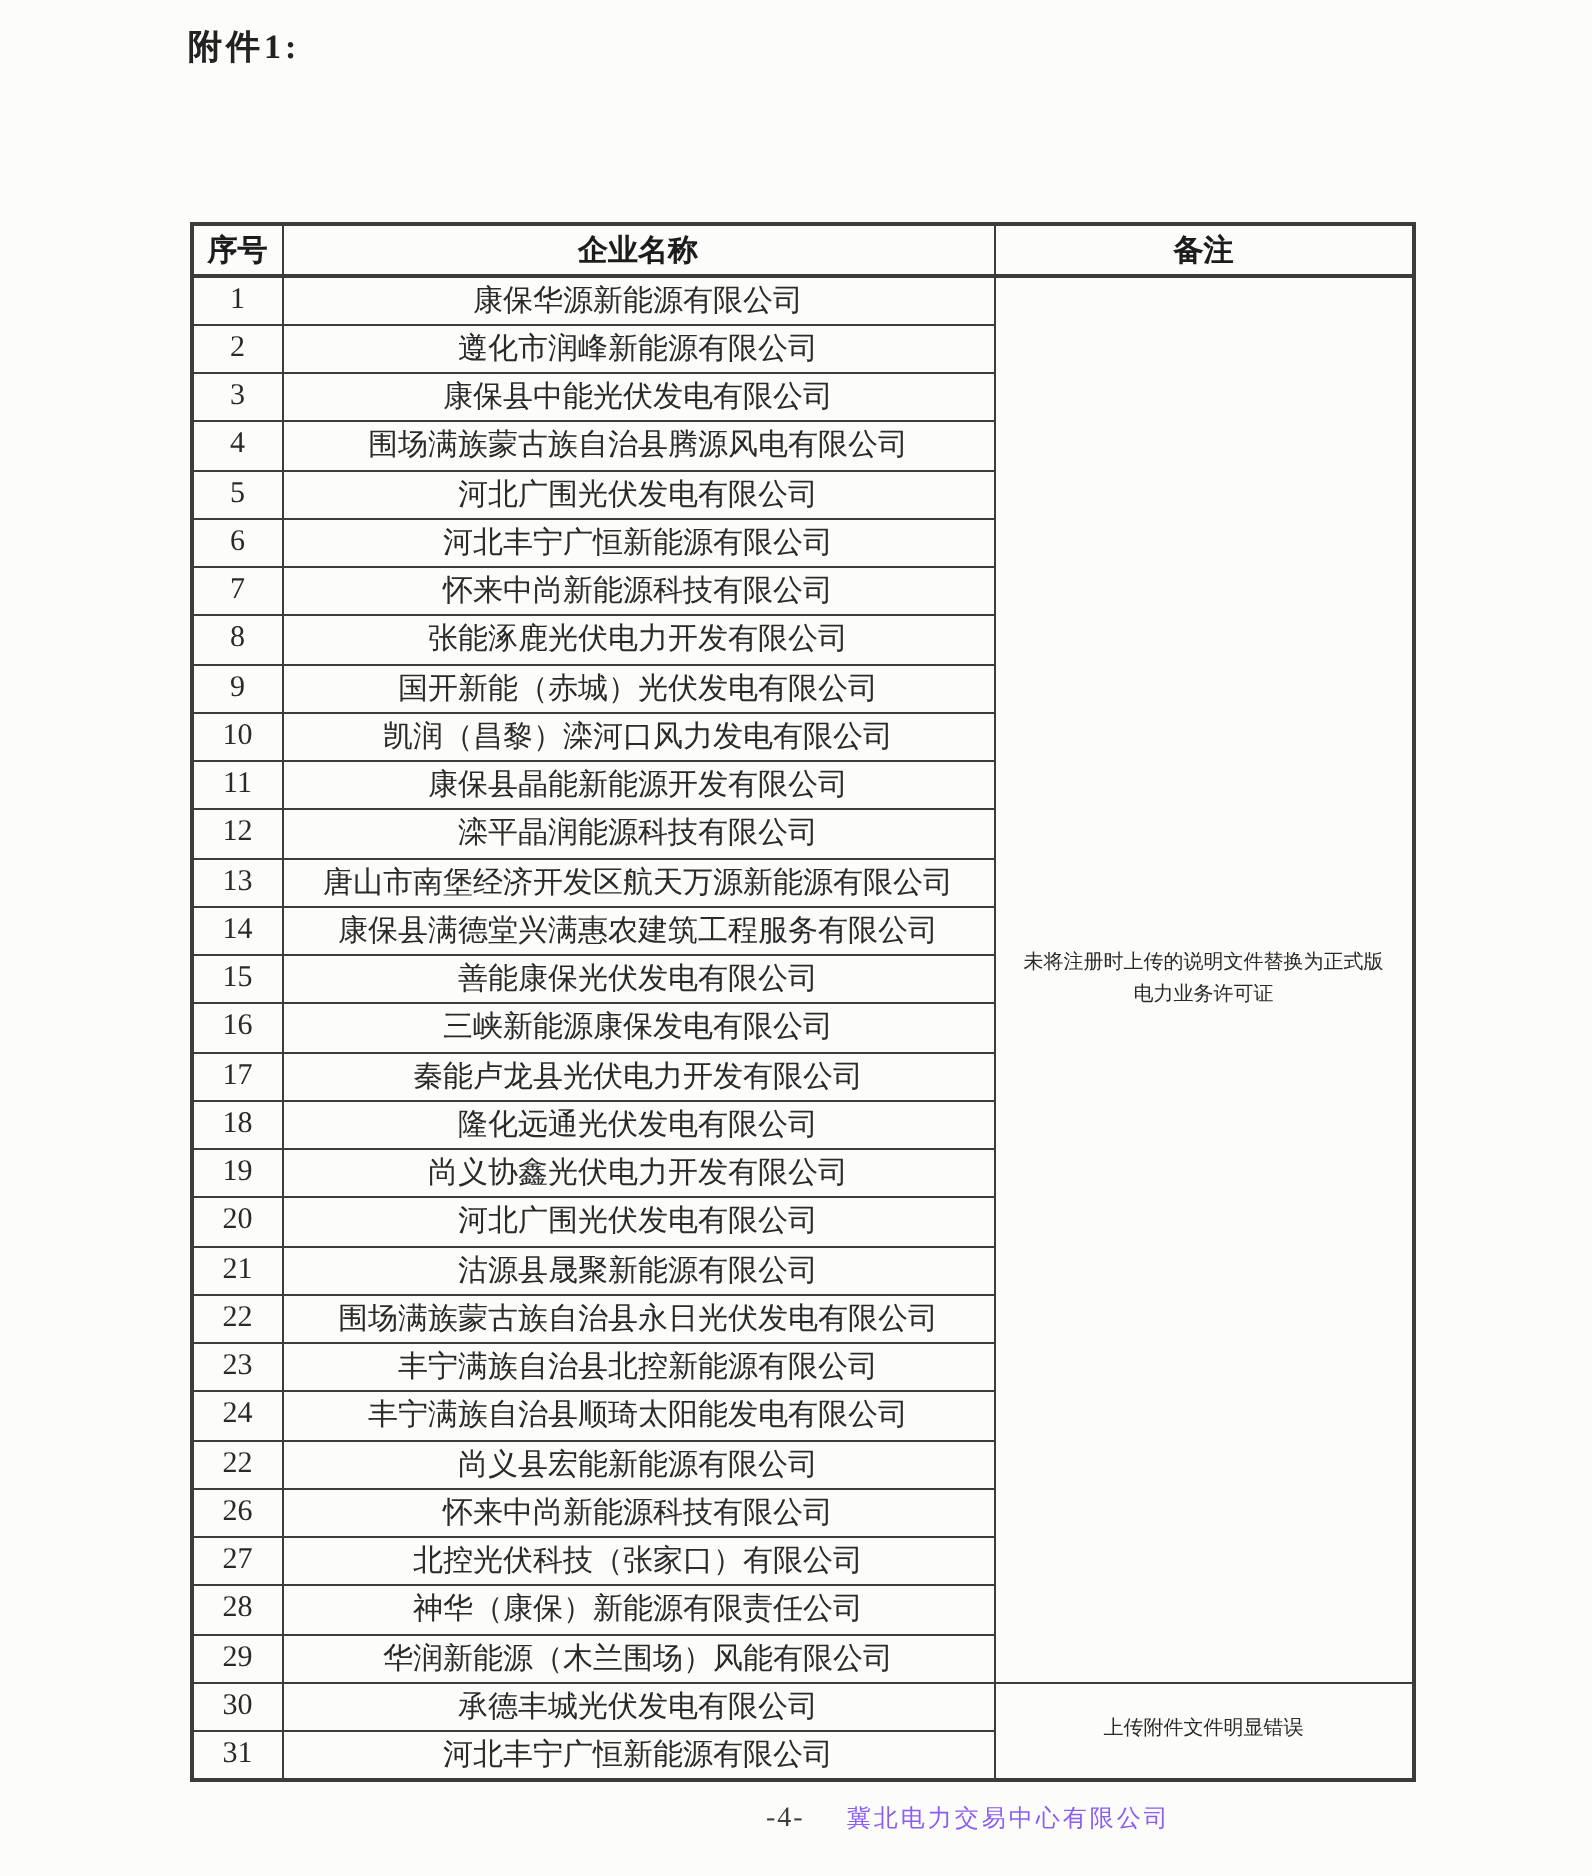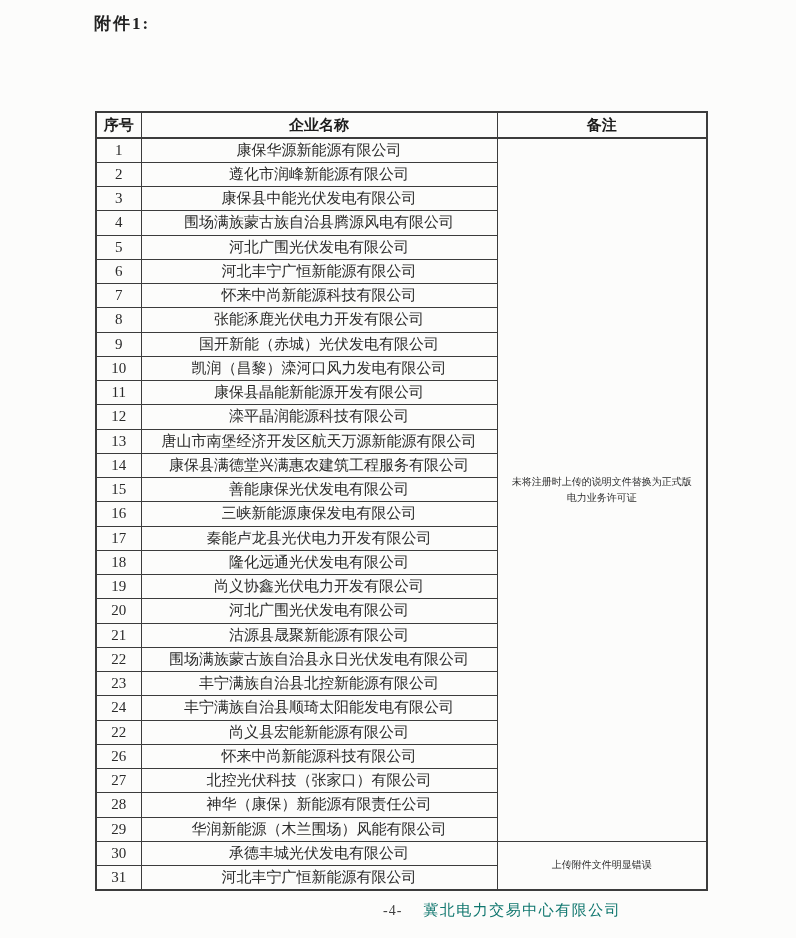--- a/index.html
+++ b/index.html
@@ -80,23 +80,23 @@
     align-items: baseline;
     gap: 21px;
     color: #4a4a4a;
   }
   .page-num {
     font-size: 14px;
     letter-spacing: 1px;
     color: #3f3f3f;
   }
   .footer-org {
-    font-size: 15px;
+    font-size: 12px;
     letter-spacing: 1.5px;
-    color: #0f766e;
+    color: #8b5cf6;
   }
 </style>
 </head>
 <body>
 
 <div class="page">
 
   <div class="attachment-label">附件1:</div>
 
 

